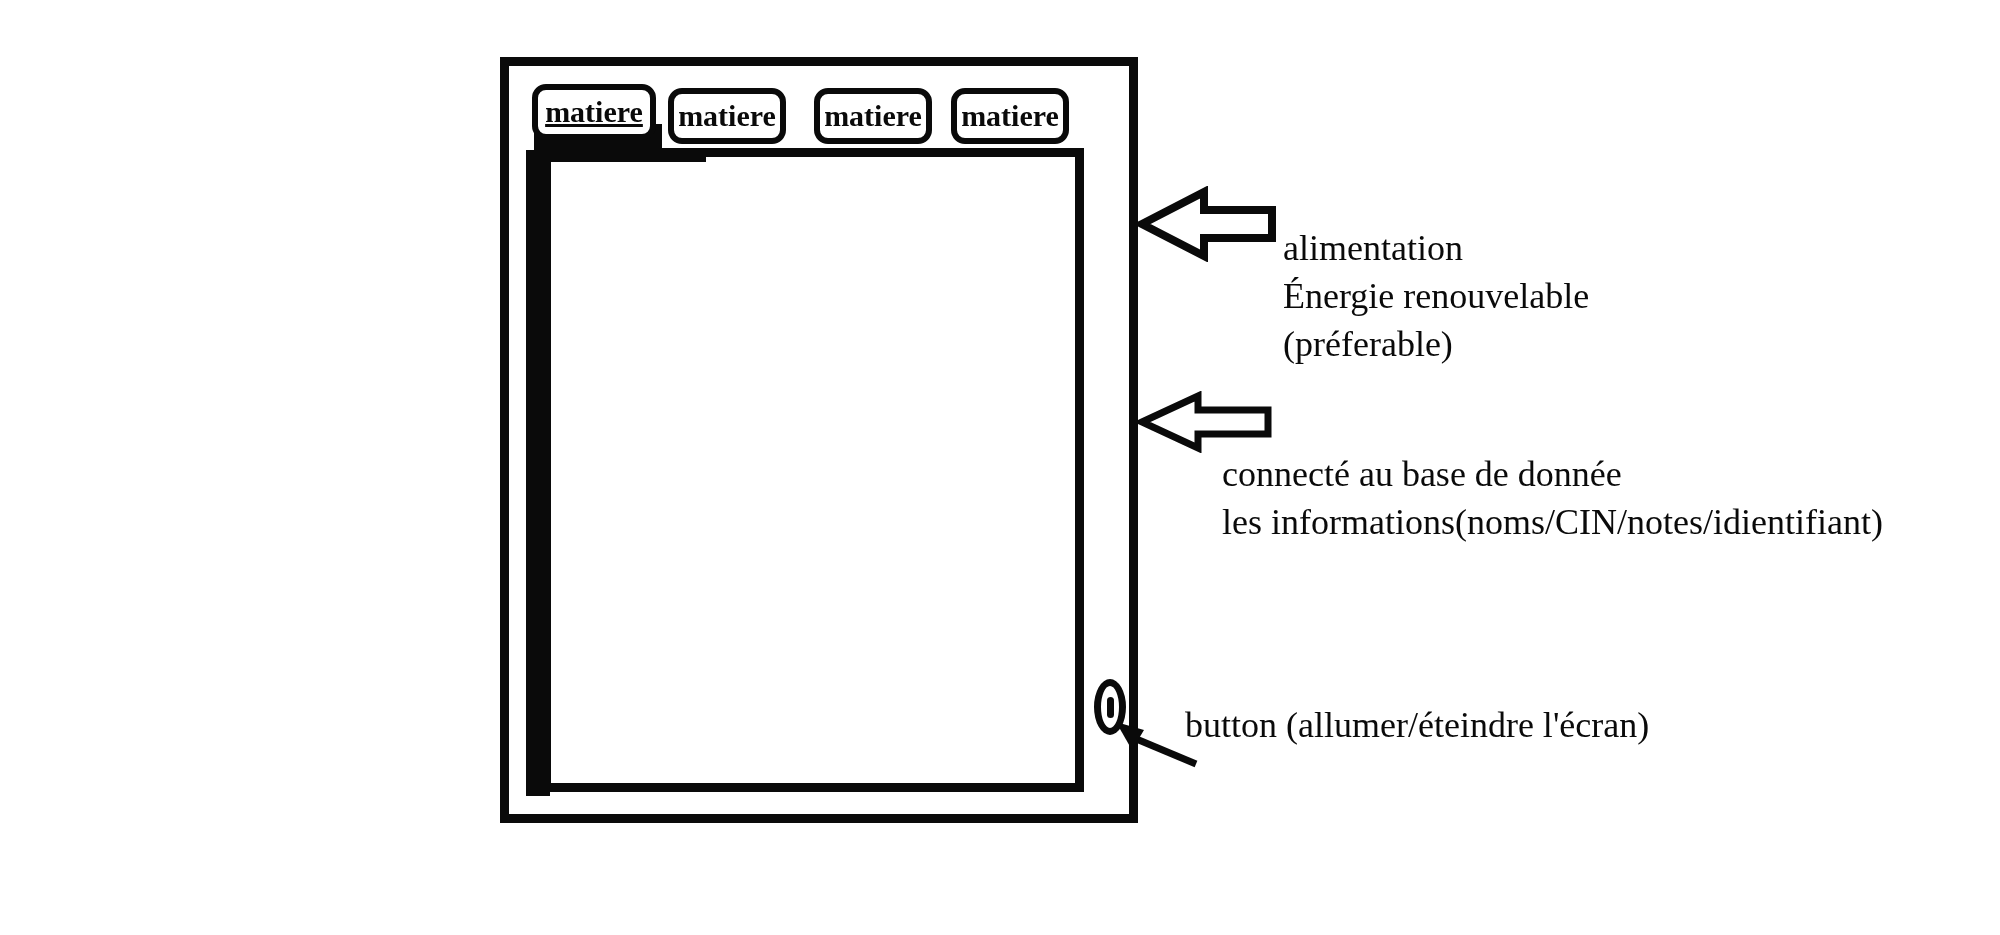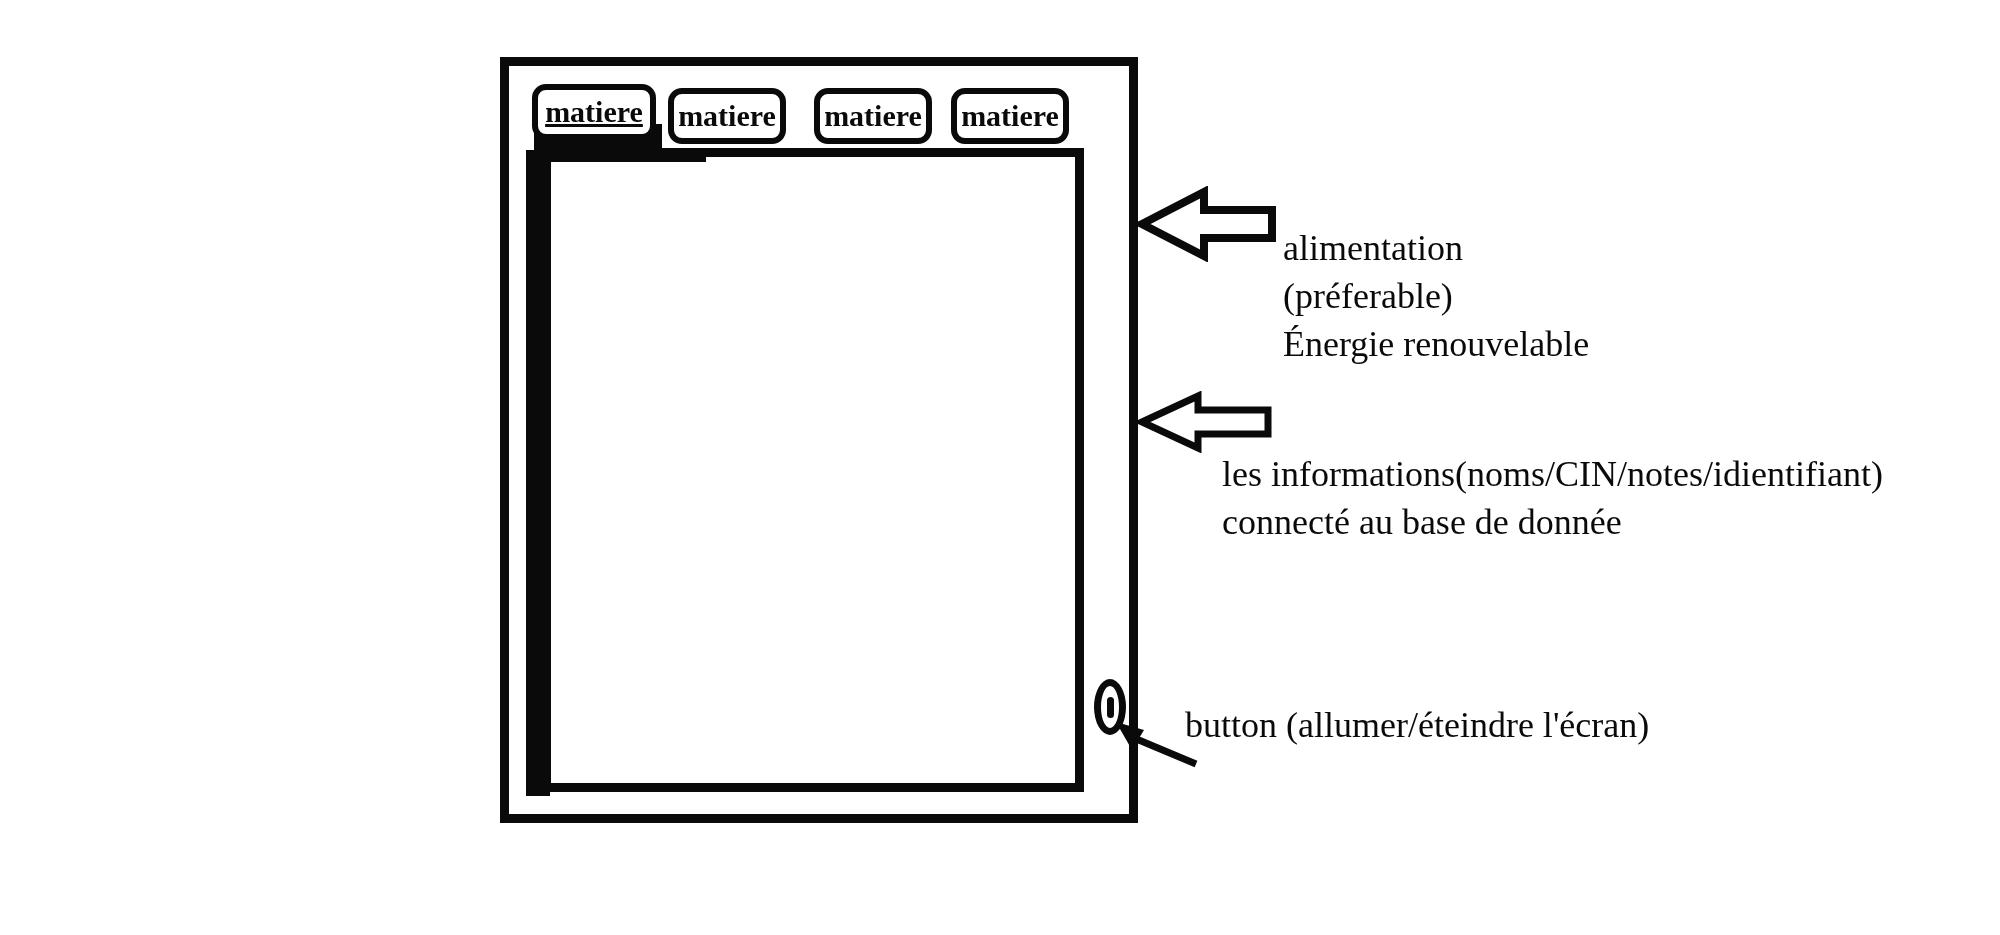--- a/index.html
+++ b/index.html
@@ -116,31 +116,31 @@
   <div class="abs power-button">
     <div class="power-button-bar"></div>
   </div>
 
   <svg class="abs" style="left:1138px;top:186px;" width="142" height="76">
     <polygon points="4,38 66,6 66,24 134,24 134,52 66,52 66,70" fill="#ffffff" stroke="#0a0a0a" stroke-width="8" stroke-linejoin="miter"></polygon>
   </svg>
 
   <div class="abs ann ann-power">
     <div>alimentation</div>
+    <div>Énergie renouvelable</div>
     <div>(préferable)</div>
-    <div>Énergie renouvelable</div>
   </div>
 
   <svg class="abs" style="left:1138px;top:391px;" width="138" height="62">
     <polygon points="4,31 60,5 60,19 130,19 130,43 60,43 60,57" fill="#ffffff" stroke="#0a0a0a" stroke-width="7" stroke-linejoin="miter"></polygon>
   </svg>
 
   <div class="abs ann ann-info">
+    <div>connecté au base de donnée</div>
     <div>les informations(noms/CIN/notes/idientifiant)</div>
-    <div>connecté au base de donnée</div>
   </div>
 
   <svg class="abs" style="left:1108px;top:712px;" width="100" height="62">
     <line x1="88" y1="52" x2="26" y2="26" stroke="#0a0a0a" stroke-width="7"></line>
     <polygon points="8,10 36,18 24,38" fill="#0a0a0a"></polygon>
   </svg>
 
   <div class="abs ann-button">
     <span>button  (allumer/éteindre l'écran)</span>
   </div>

